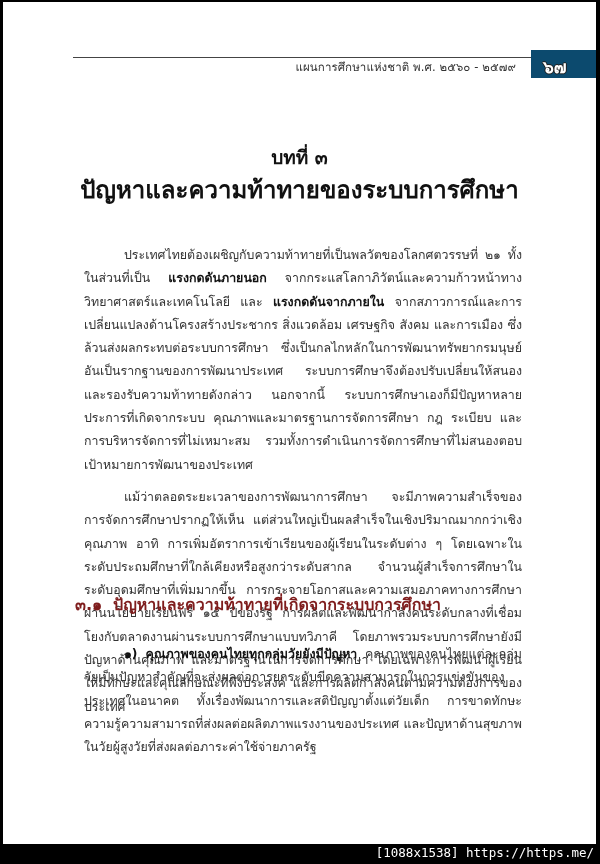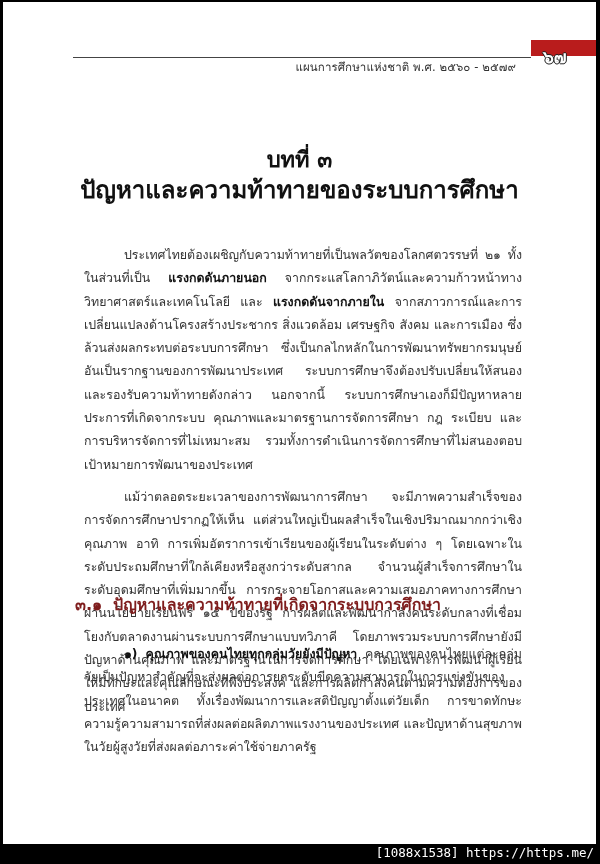--- a/index.html
+++ b/index.html
@@ -37,41 +37,41 @@
       position: absolute;
       left: 70px;
       top: 55px;
       width: 458px;
       height: 1px;
       background: #444;
     }
     .page-num-box {
       position: absolute;
       left: 528px;
-      top: 38px;
+      top: 48px;
       width: 65px;
-      height: 16px;
-      background: #b91c1c;
+      height: 28px;
+      background: #0c4a6e;
     }
     .page-num {
       position: absolute;
       left: 12px;
       top: 3px;
       font-size: 17px;
       font-weight: bold;
       color: #ffffff;
       text-shadow: 0 0 1px #222, 1px 0 0 #222, -1px 0 0 #222, 0 1px 0 #222, 0 -1px 0 #222;
     }
     .chapter-num {
       position: absolute;
       left: 0;
       width: 593px;
       top: 140px;
       text-align: center;
-      font-size: 22px;
+      font-size: 19px;
       font-weight: bold;
       color: #111;
     }
     .chapter-title {
       position: absolute;
       left: 0;
       width: 593px;
       top: 168px;
       text-align: center;
       font-size: 24px;

